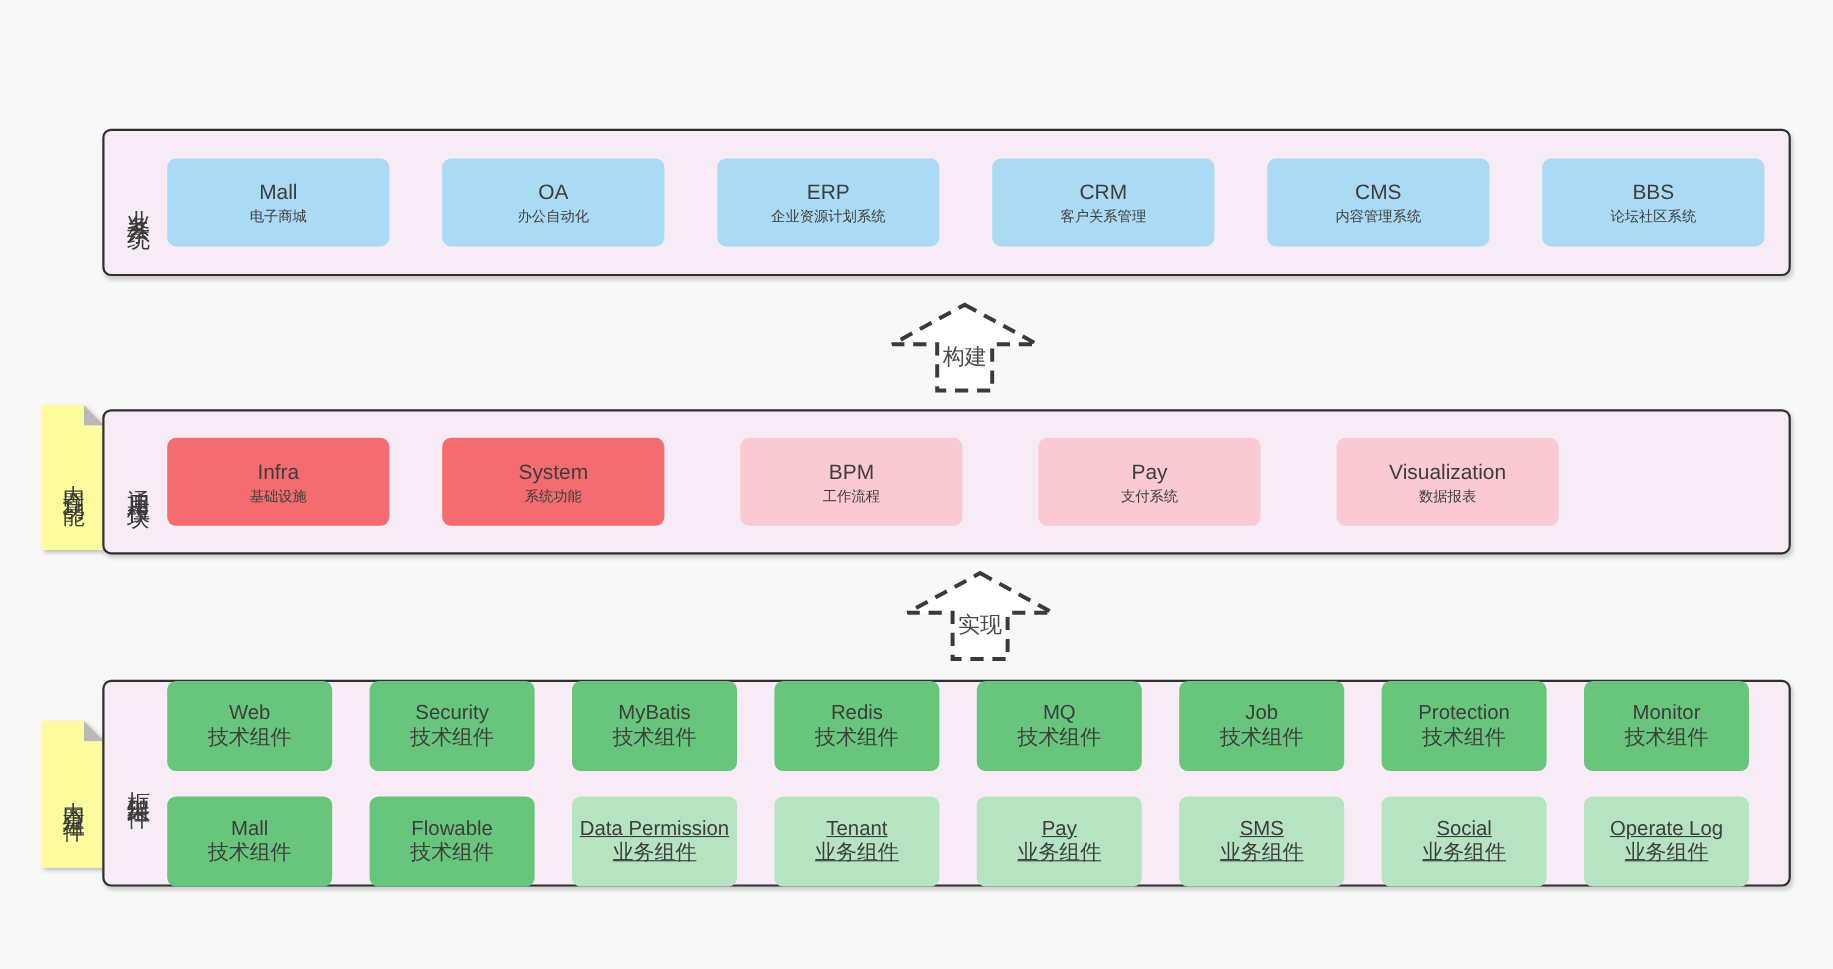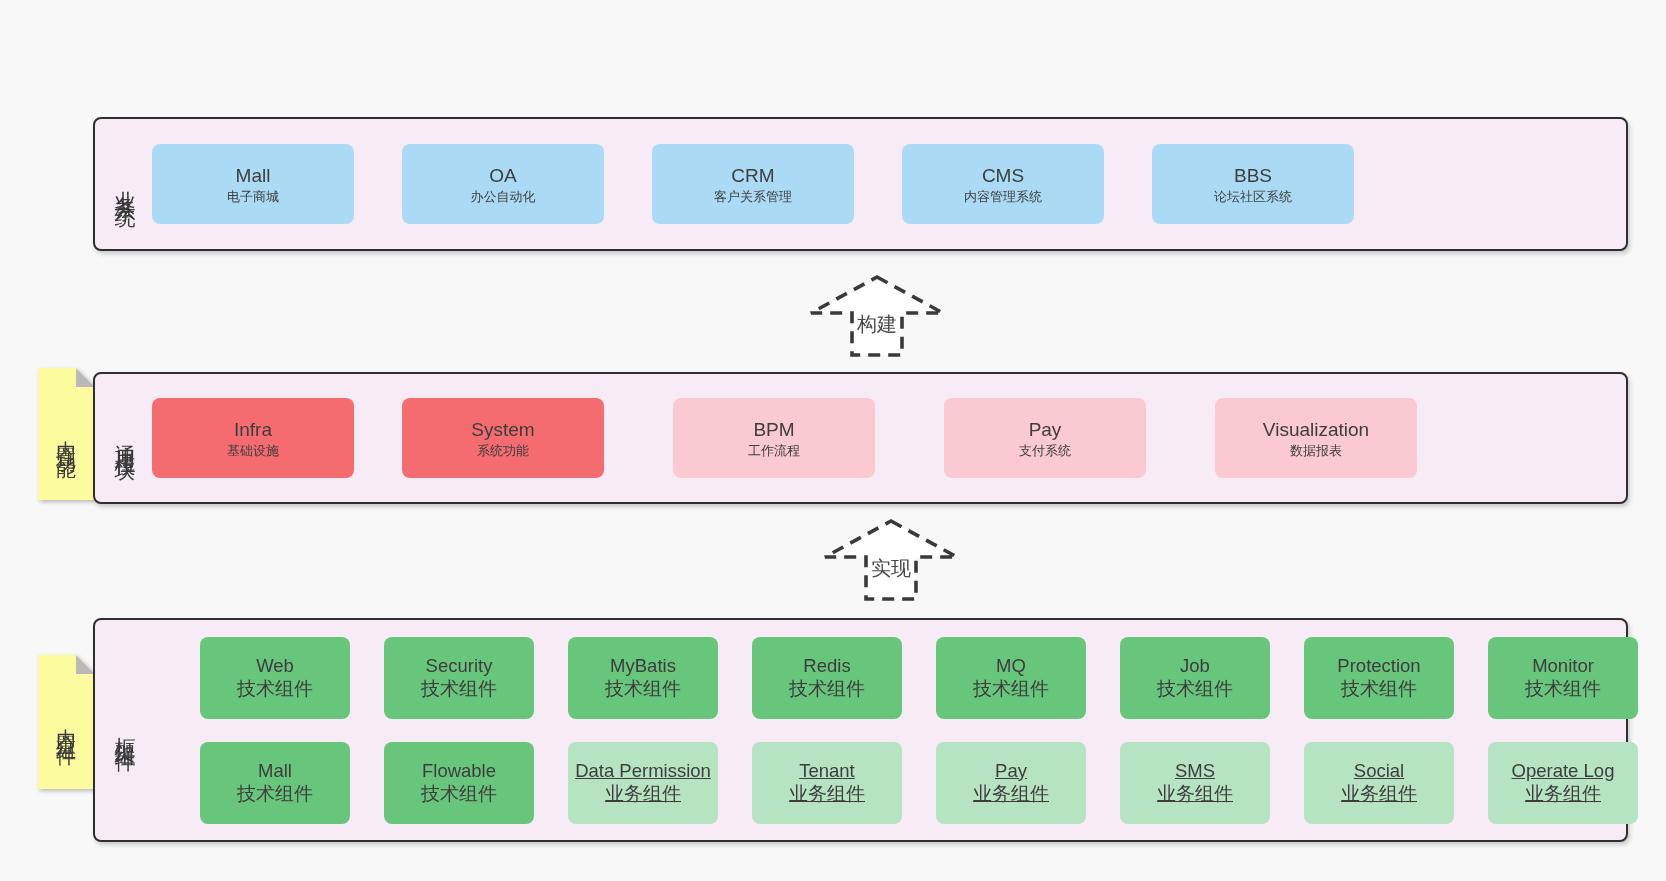--- a/index.html
+++ b/index.html
@@ -20,21 +20,21 @@
     background:#f7ecf5;
     border:2px solid #2f2f2f;
     border-radius:8px;
     box-shadow:2px 3px 4px rgba(0,0,0,0.18);
     display:flex;
     align-items:center;
     z-index:2;
   }
   .section-1 { top:117px; height:134px; }
   .section-2 { top:372px; height:132px; }
-  .section-3 { top:618px; height:224px;gap:48px; }
+  .section-3 { top:618px; height:188px; }
 
   .v-label {
     writing-mode:vertical-rl;
     text-orientation:upright;
     font-size:21px;
     letter-spacing:5px;
     color:#3a3a3a;
     margin:0 16px 0 14px;
     width:27px;
     text-align:center;
@@ -124,20 +124,24 @@
     <div class="boxes">
       <div class="box blue">
         <div class="name">Mall</div>
         <div class="desc">电子商城</div>
       </div>
       <div class="box blue">
         <div class="name">OA</div>
         <div class="desc">办公自动化</div>
       </div>
       <div class="box blue">
+        <div class="name">ERP</div>
+        <div class="desc">企业资源计划系统</div>
+      </div>
+      <div class="box blue">
         <div class="name">CRM</div>
         <div class="desc">客户关系管理</div>
       </div>
       <div class="box blue">
         <div class="name">CMS</div>
         <div class="desc">内容管理系统</div>
       </div>
       <div class="box blue">
         <div class="name">BBS</div>
         <div class="desc">论坛社区系统</div>

